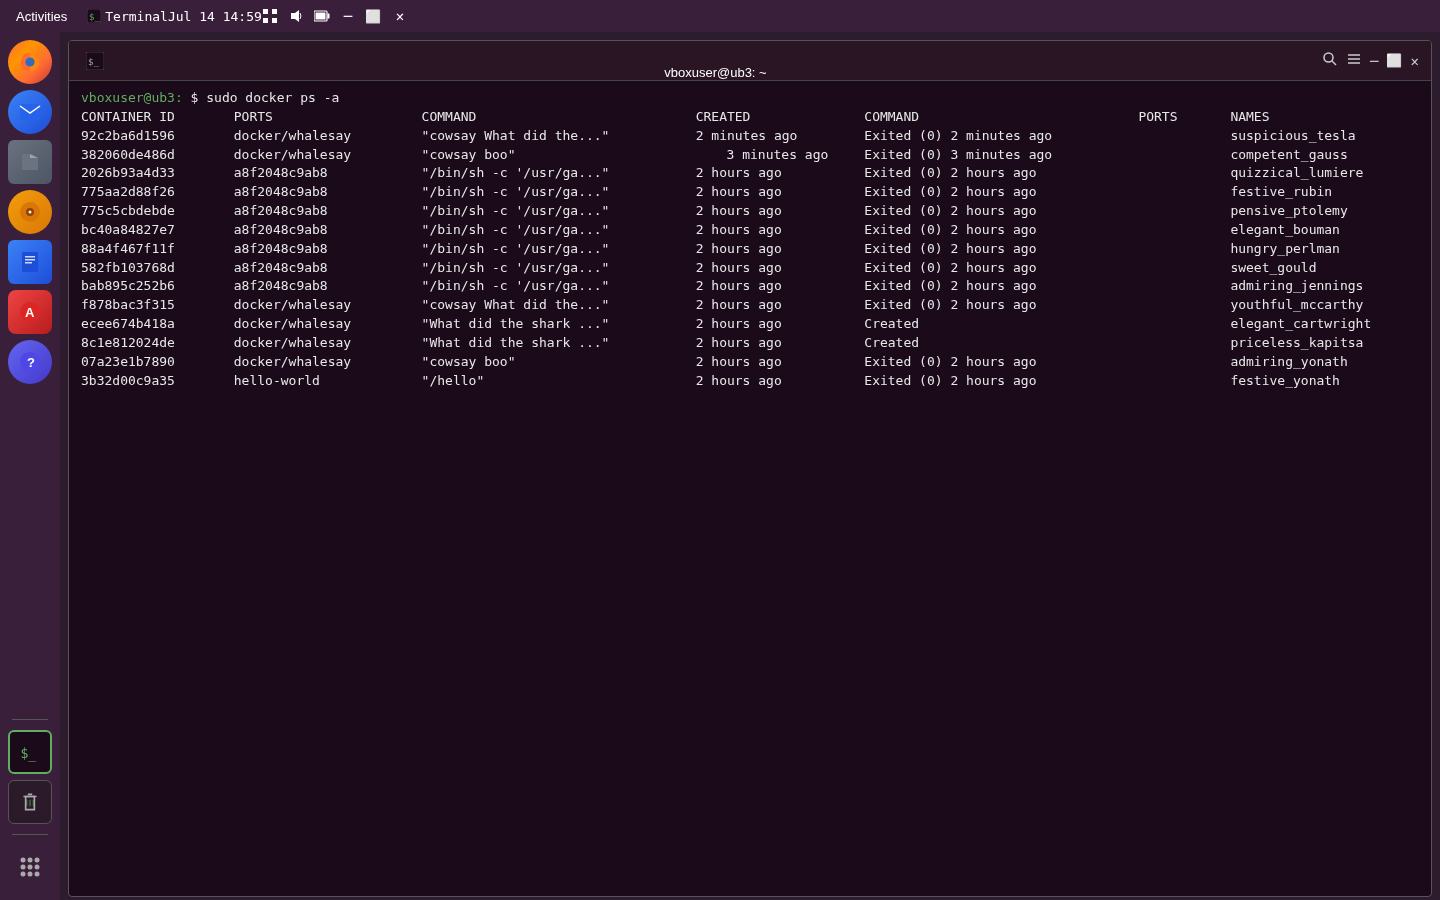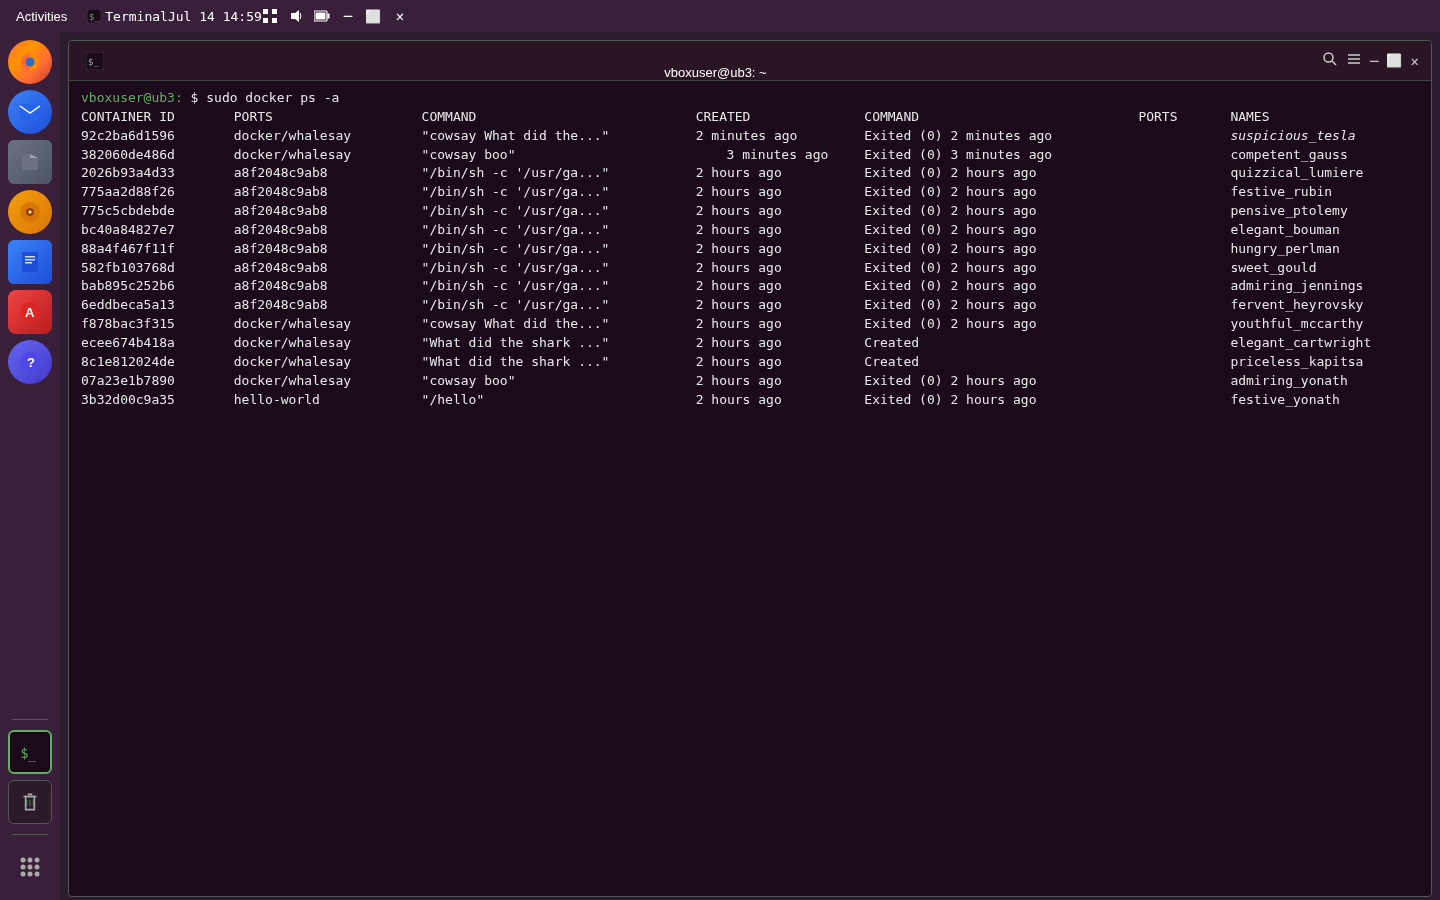--- a/index.html
+++ b/index.html
@@ -402,21 +402,21 @@
             </tr>
           </thead>
           <tbody id="table-body">
           <tr>
                 <td>92c2ba6d1596</td>
                 <td style="padding-left: 28px;">docker/whalesay</td>
                 <td style="padding-left: 28px;">"cowsay What did the..."</td>
                 <td style="padding-left: 28px;">2 minutes ago</td>
                 <td style="padding-left: 28px;">Exited (0) 2 minutes ago</td>
                 <td style="padding-left: 28px;"></td>
-                <td style="padding-left: 28px; font-style: italic;">suspicious_tesla</td>
+                <td style="padding-left: 28px;">suspicious_tesla</td>
               </tr>
               <tr>
                 <td>382060de486d</td>
                 <td style="padding-left: 28px;">docker/whalesay</td>
                 <td style="padding-left: 28px;">"cowsay boo"</td>
                 <td style="padding-left: 28px; text-align: right;">3 minutes ago</td>
                 <td style="padding-left: 28px;">Exited (0) 3 minutes ago</td>
                 <td style="padding-left: 28px;"></td>
                 <td style="padding-left: 28px;">competent_gauss</td>
               </tr>
@@ -477,29 +477,20 @@
               <tr>
                 <td>bab895c252b6</td>
                 <td style="padding-left: 28px;">a8f2048c9ab8</td>
                 <td style="padding-left: 28px;">"/bin/sh -c '/usr/ga..."</td>
                 <td style="padding-left: 28px;">2 hours ago</td>
                 <td style="padding-left: 28px;">Exited (0) 2 hours ago</td>
                 <td style="padding-left: 28px;"></td>
                 <td style="padding-left: 28px;">admiring_jennings</td>
               </tr>
               <tr>
-                <td>6eddbeca5a13</td>
-                <td style="padding-left: 28px;">a8f2048c9ab8</td>
-                <td style="padding-left: 28px;">"/bin/sh -c '/usr/ga..."</td>
-                <td style="padding-left: 28px;">2 hours ago</td>
-                <td style="padding-left: 28px;">Exited (0) 2 hours ago</td>
-                <td style="padding-left: 28px;"></td>
-                <td style="padding-left: 28px;">fervent_heyrovsky</td>
-              </tr>
-              <tr>
                 <td>f878bac3f315</td>
                 <td style="padding-left: 28px;">docker/whalesay</td>
                 <td style="padding-left: 28px;">"cowsay What did the..."</td>
                 <td style="padding-left: 28px;">2 hours ago</td>
                 <td style="padding-left: 28px;">Exited (0) 2 hours ago</td>
                 <td style="padding-left: 28px;"></td>
                 <td style="padding-left: 28px;">youthful_mccarthy</td>
               </tr>
               <tr>
                 <td>ecee674b418a</td>

